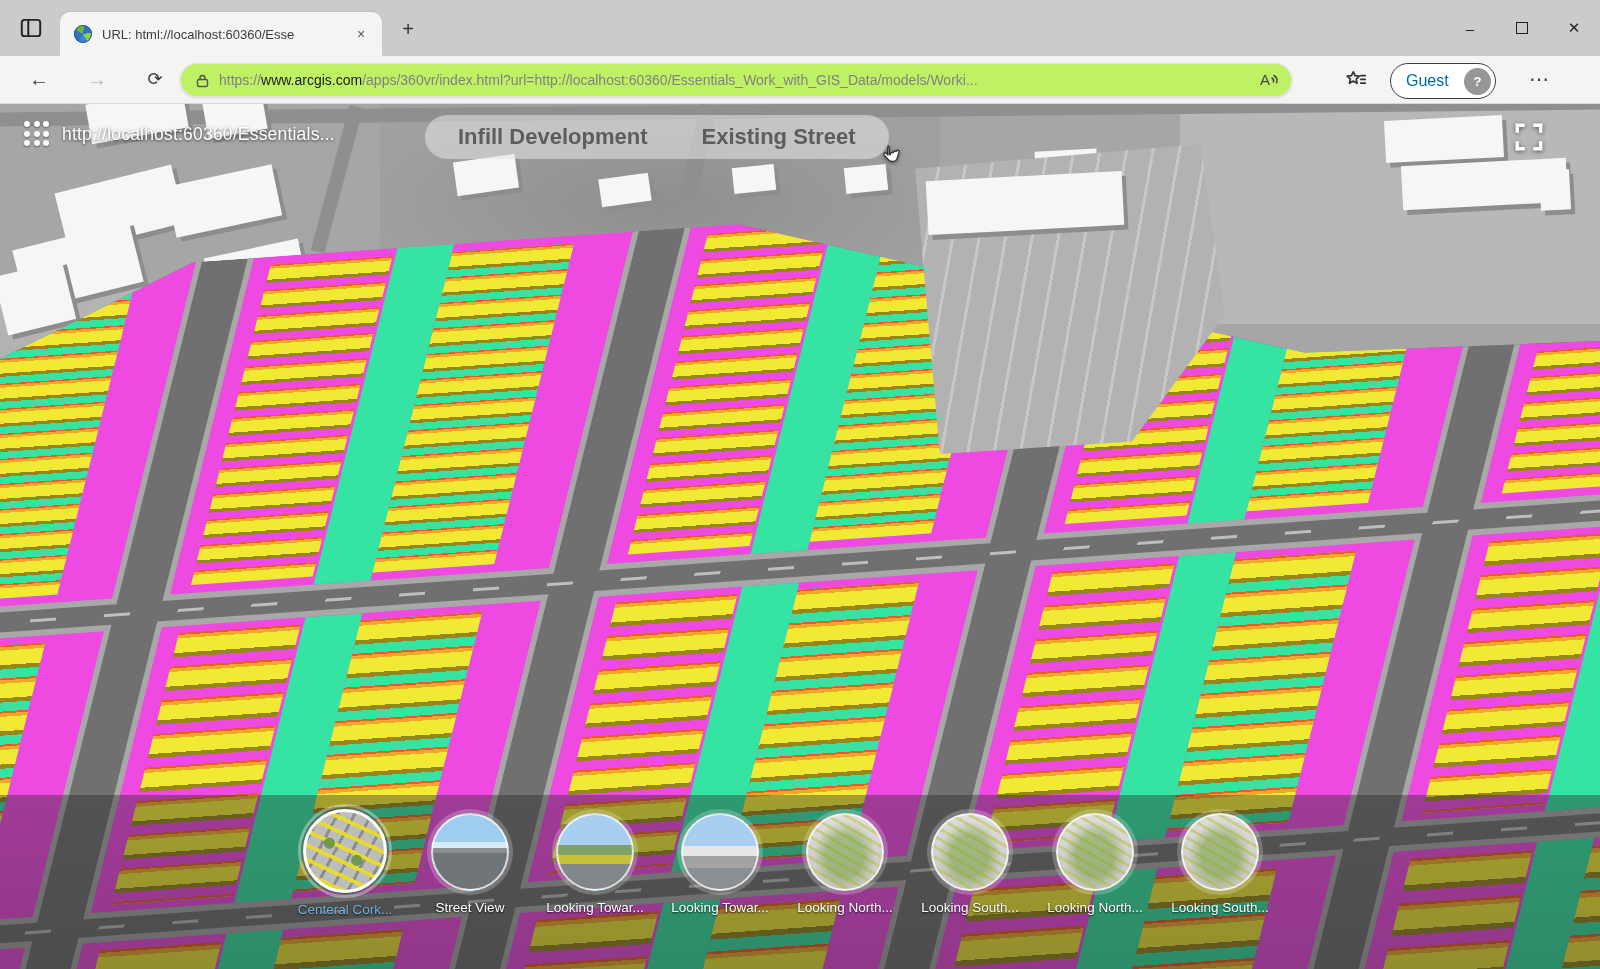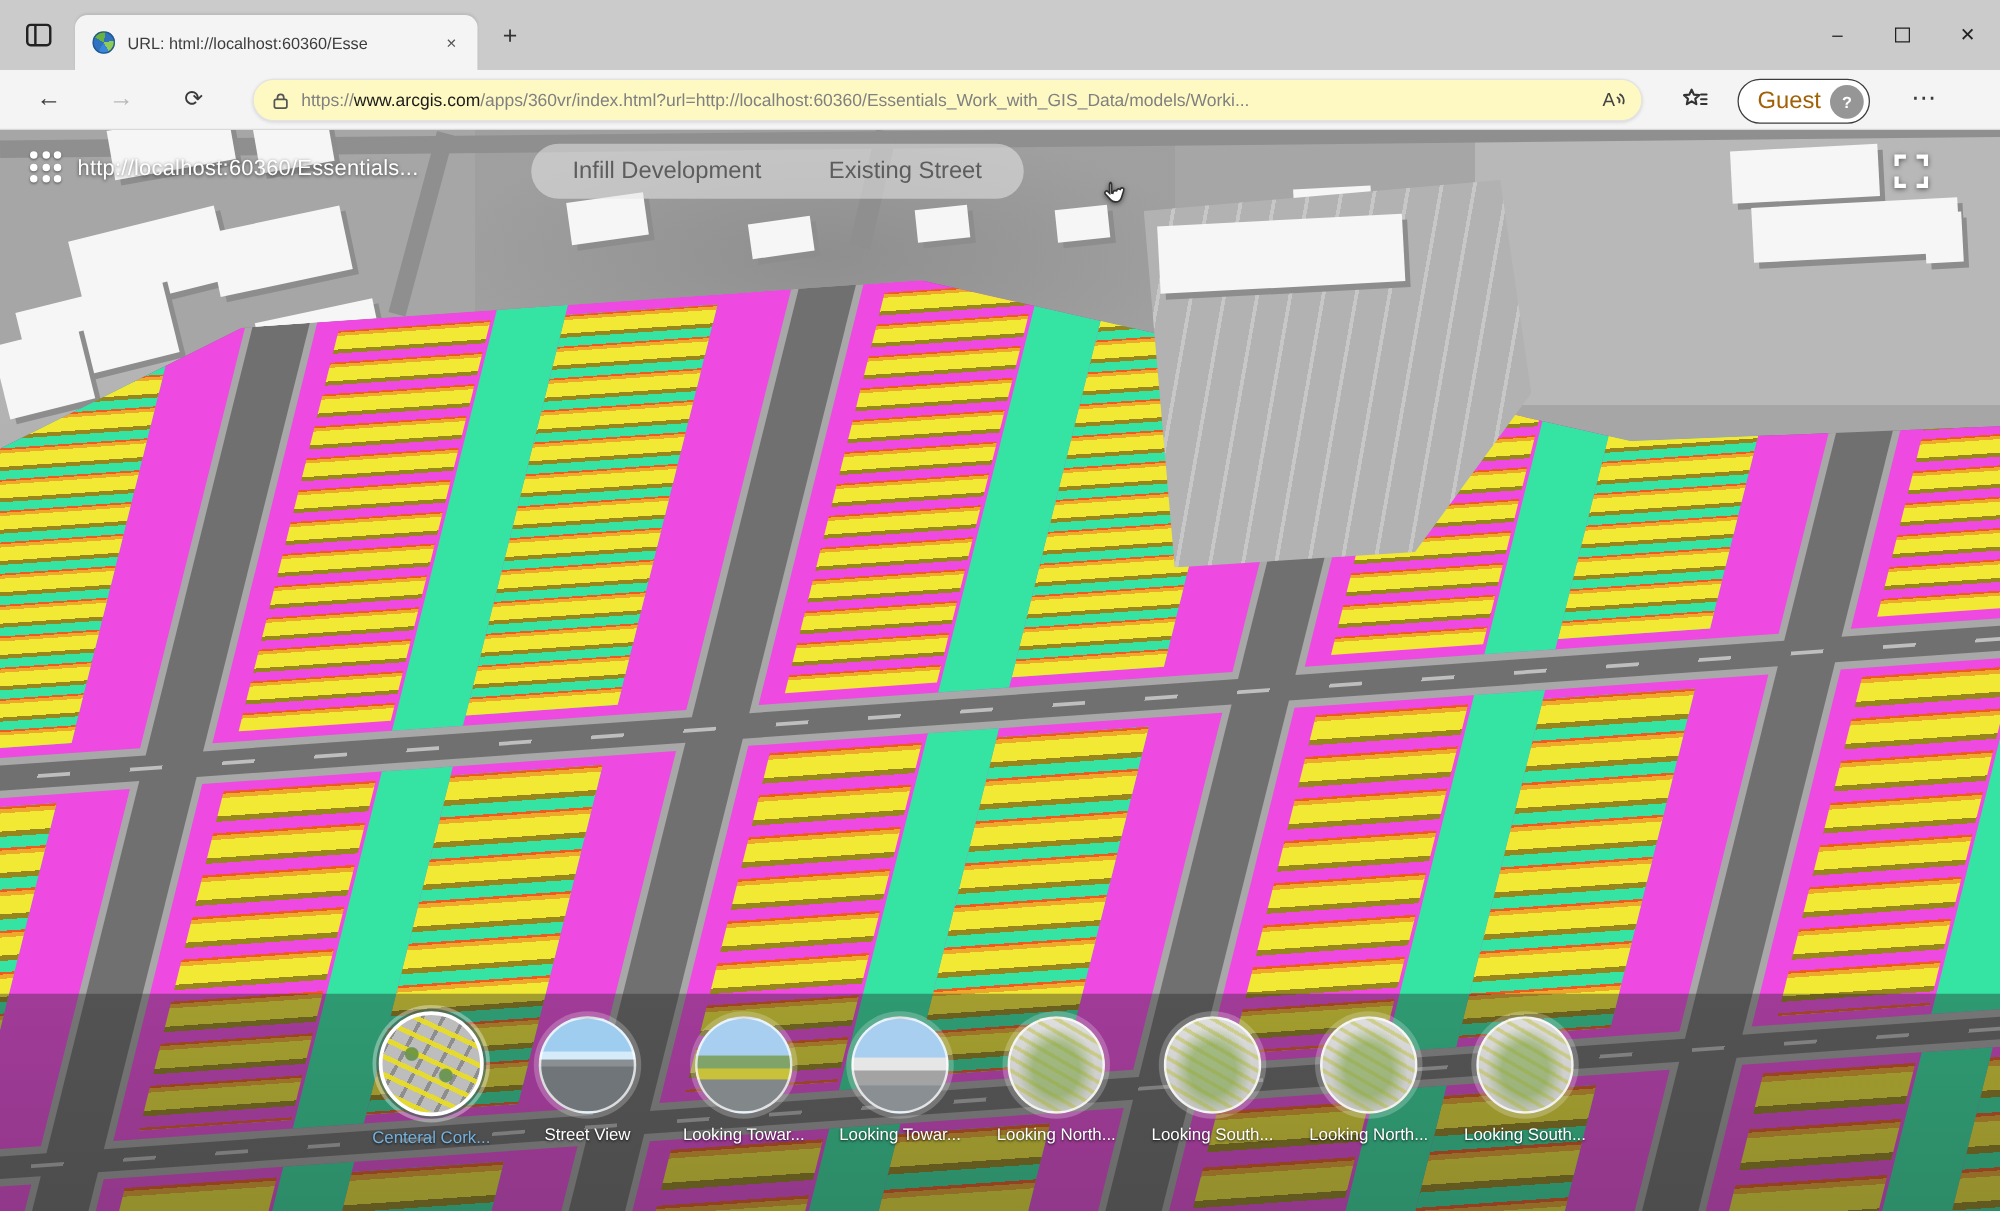--- a/index.html
+++ b/index.html
@@ -20,28 +20,28 @@
   .newtab { position:absolute; left:394px; top:16px; width:28px; height:28px; font-size:20px; color:#333;
             text-align:center; line-height:26px; }
   .win-controls { position:absolute; right:0; top:0; height:56px; display:flex; }
   .win-btn { width:52px; height:56px; display:flex; align-items:center; justify-content:center; font-size:15px; color:#222; }
   .win-max-glyph { width:12px; height:12px; border:1.4px solid #222; }
 
   .toolbar { position:absolute; left:0; top:56px; width:1600px; height:48px; background:#f4f4f4;
              border-bottom:1px solid #d9d9d9; }
   .nav-btn { position:absolute; top:10px; width:30px; height:28px; font-size:20px; color:#3a3a3a;
              text-align:center; line-height:26px; }
-  .addr { position:absolute; left:202px; top:7px; width:1112px; height:34px; background:#fef9c3;
+  .addr { position:absolute; left:180px; top:7px; width:1112px; height:34px; background:#bef264;
           border:1px solid #e3e3e3; border-radius:17px; box-shadow:0 1px 3px rgba(0,0,0,.12);
           display:flex; align-items:center; padding:0 10px 0 14px; }
   .addr-text { flex:1; font-size:14px; white-space:nowrap; overflow:hidden; margin-left:9px; }
   .u-dim { color:#808080; } .u-host { color:#1b1b1b; }
   .pill-guest { position:absolute; left:1390px; top:7px; height:36px; width:106px; border:1.7px solid #3c3c3c;
                 border-radius:18px; background:#fff; display:flex; align-items:center; padding:0 4px 0 15px; }
-  .guest-label { flex:1; font-size:19px; color:#a16207; }
+  .guest-label { flex:1; font-size:16px; color:#0369a1; }
   .avatar { width:27px; height:27px; border-radius:50%; background:#969696; color:#fff; font-weight:bold;
             font-size:13px; display:flex; align-items:center; justify-content:center; }
   .icon-btn { position:absolute; top:12px; }
 
   
   .viewport { position:absolute; left:0; top:104px; width:1600px; height:865px; overflow:hidden; background:#a6a6a6; }
   .patch { position:absolute; }
 
   
   #scene { position:absolute; left:0; top:0; width:3400px; height:1400px; transform-origin:0 0;
@@ -64,22 +64,22 @@
 
   
   .app-header { position:absolute; left:0; top:0; width:100%; height:70px;text-align:right; }
   .waffle { position:absolute; left:24px; top:17px; width:26px; height:26px; display:grid;
             grid-template-columns:repeat(3,1fr); gap:3px; }
   .waffle i { width:6px; height:6px; border-radius:50%; background:#fff; box-shadow:0 1px 2px rgba(0,0,0,.45); }
   .src-label { position:absolute; left:62px; top:20px; font-size:17.5px; color:#fff;
                text-shadow:0 1px 3px rgba(0,0,0,.65); letter-spacing:.2px; }
   .zone-tabs { position:absolute; left:425px; top:11px; height:44px; border-radius:22px;
                background:rgba(230,230,230,.55); display:flex; align-items:center; padding:0 6px; }
-  .zone-tab { height:44px; line-height:44px; padding:0 27px; font-size:19px; color:#5d5d5d;
-              border-radius:22px; white-space:nowrap; }
+  .zone-tab { height:44px; line-height:44px; padding:0 27px; font-size:22px; color:#5d5d5d;
+              border-radius:22px; white-space:nowrap;font-weight:bold; }
   .zone-tab.active { background:#fff; color:#3c3c3c; box-shadow:0 1px 5px rgba(0,0,0,.28); }
   .fullscreen-btn { position:absolute; left:1513px; top:17px; width:32px; height:32px;
                     filter:drop-shadow(0 1px 2px rgba(0,0,0,.55)); }
   .cursor { position:absolute; left:878px; top:38px; width:26px; height:26px;
             filter:drop-shadow(0 1px 2px rgba(0,0,0,.5)); }
 
   
   .bottom-band { position:absolute; left:0; top:691px; width:1600px; height:174px;
                  background:linear-gradient(rgba(35,35,35,.38),rgba(35,35,35,.46)); }
   .carousel { position:absolute; left:297px; top:14px; display:flex; }

